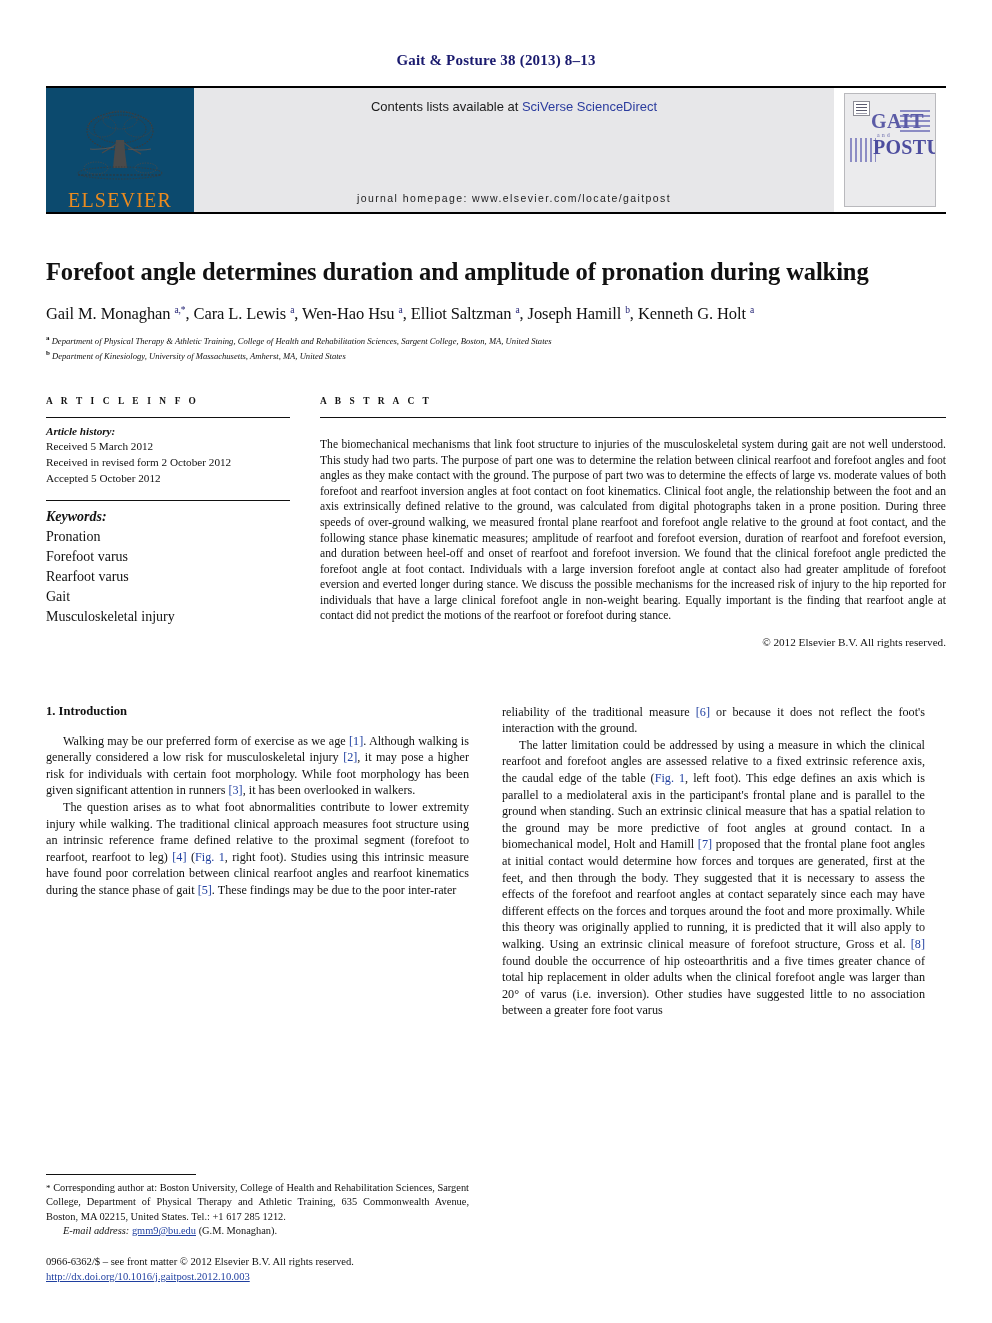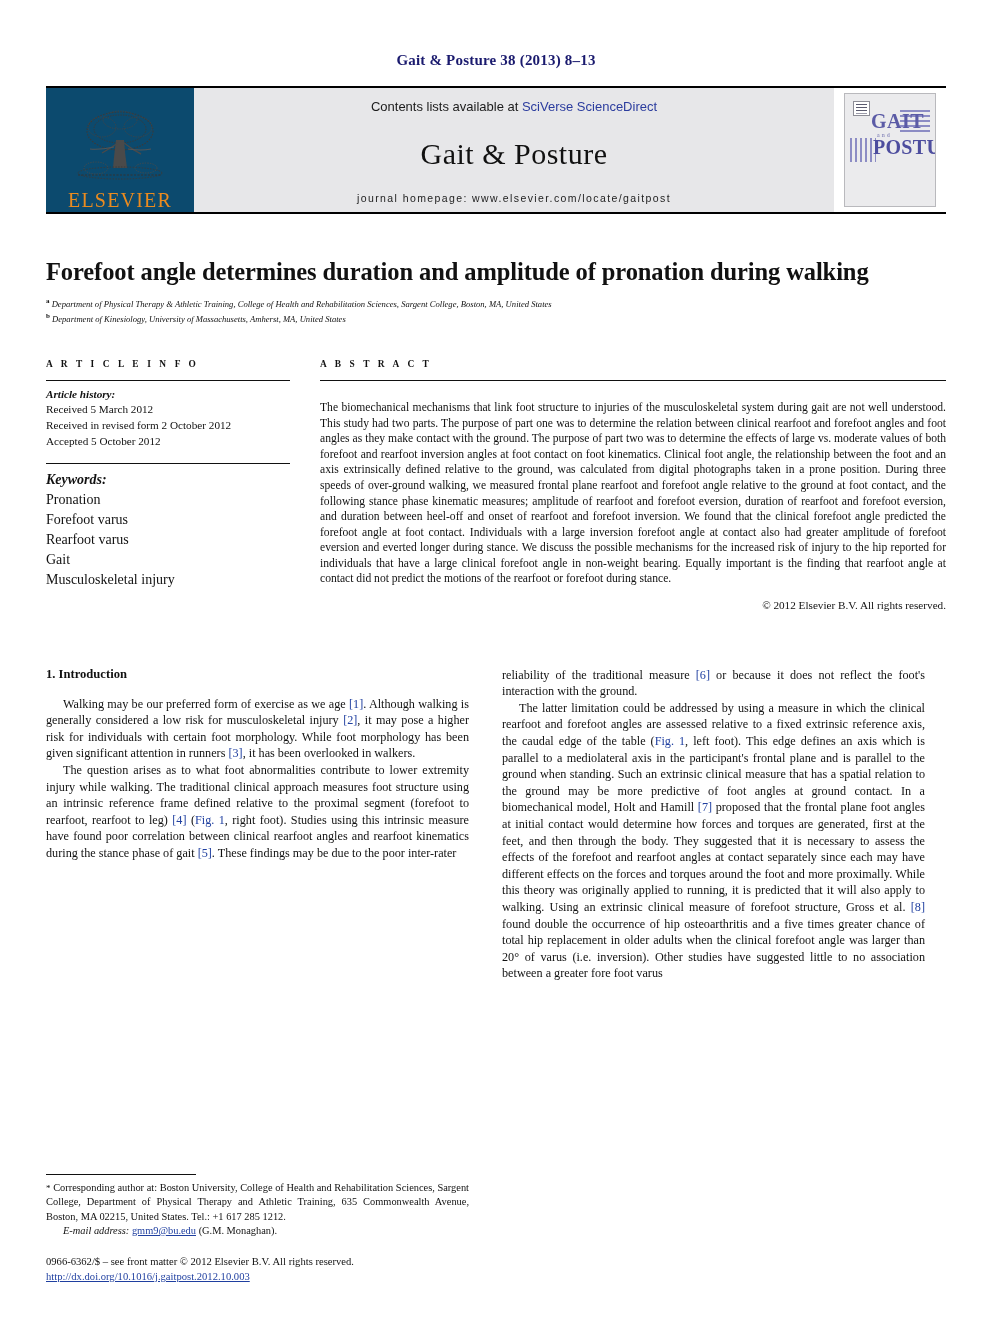--- a/index.html
+++ b/index.html
@@ -289,39 +289,39 @@
           <path d="M12 70 h84" stroke="#333" stroke-width="1.2" stroke-dasharray="2 1.5"></path>
         </g>
       </svg>
       <div class="elsevier-word">ELSEVIER</div>
     </div>
 
     <div class="center-cell">
       <div class="contents-line">
         <span>Contents lists available at </span><a href="#">SciVerse ScienceDirect</a>
       </div>
-      <div class="journal-title">Gait &amp; Posture</div>
       <div class="homepage-line">journal homepage: www.elsevier.com/locate/gaitpost</div>
     </div>
 
     <div class="cover-cell">
       <div class="cover">
         <div class="cover-badge">
             <i></i>
           </div>
         <div class="cover-bars-top"></div>
         <div class="cover-gait">GAIT</div>
         <div class="cover-sub">and</div>
         <div class="cover-bars-left"></div>
         <div class="cover-posture">POSTURE</div>
       </div>
     </div>
   </div>
 
   <h1 class="paper-title">Forefoot angle determines duration and amplitude of pronation during walking</h1>
+  <div class="authors">Gail M. Monaghan <sup>a,*</sup>, Cara L. Lewis <sup>a</sup>, Wen-Hao Hsu <sup>a</sup>, Elliot Saltzman <sup>a</sup>, Joseph Hamill <sup>b</sup>, Kenneth G. Holt <sup>a</sup></div>
   <div class="affil"><sup>a</sup> Department of Physical Therapy &amp; Athletic Training, College of Health and Rehabilitation Sciences, Sargent College, Boston, MA, United States</div>
   <div class="affil" style="margin-top:1px"><sup>b</sup> Department of Kinesiology, University of Massachusetts, Amherst, MA, United States</div>
 
   <div class="infoblock">
 
     <div class="col-info">
       <div class="sec-label">A R T I C L E  I N F O</div>
       <div class="rule"></div>
       <div class="hist">
         <div class="ital">Article history:</div>

